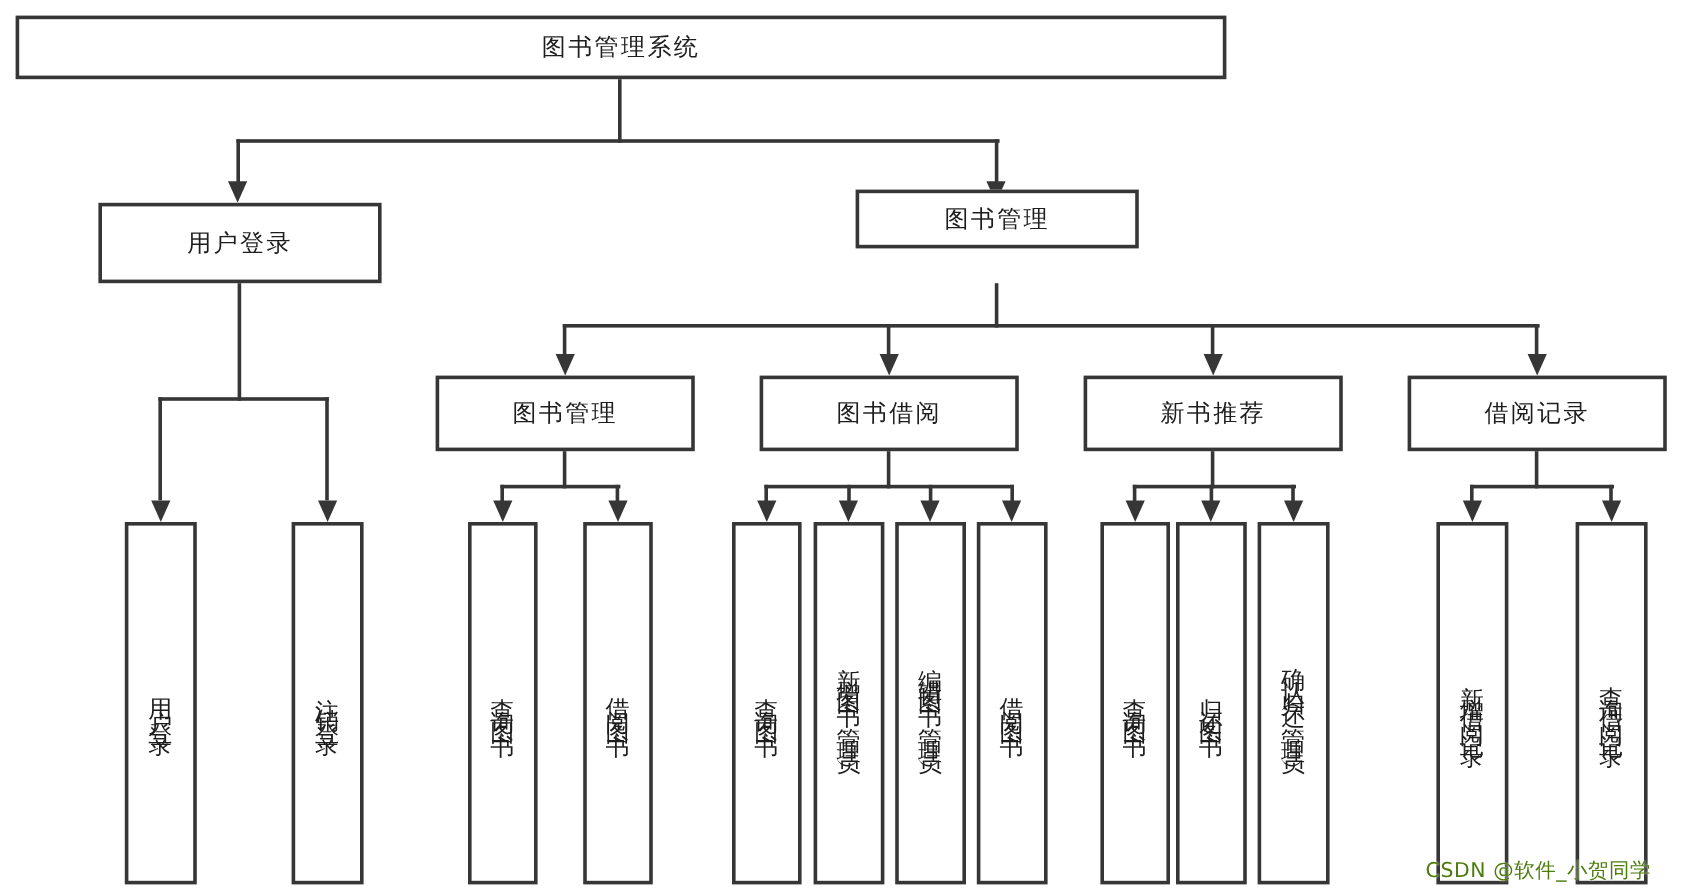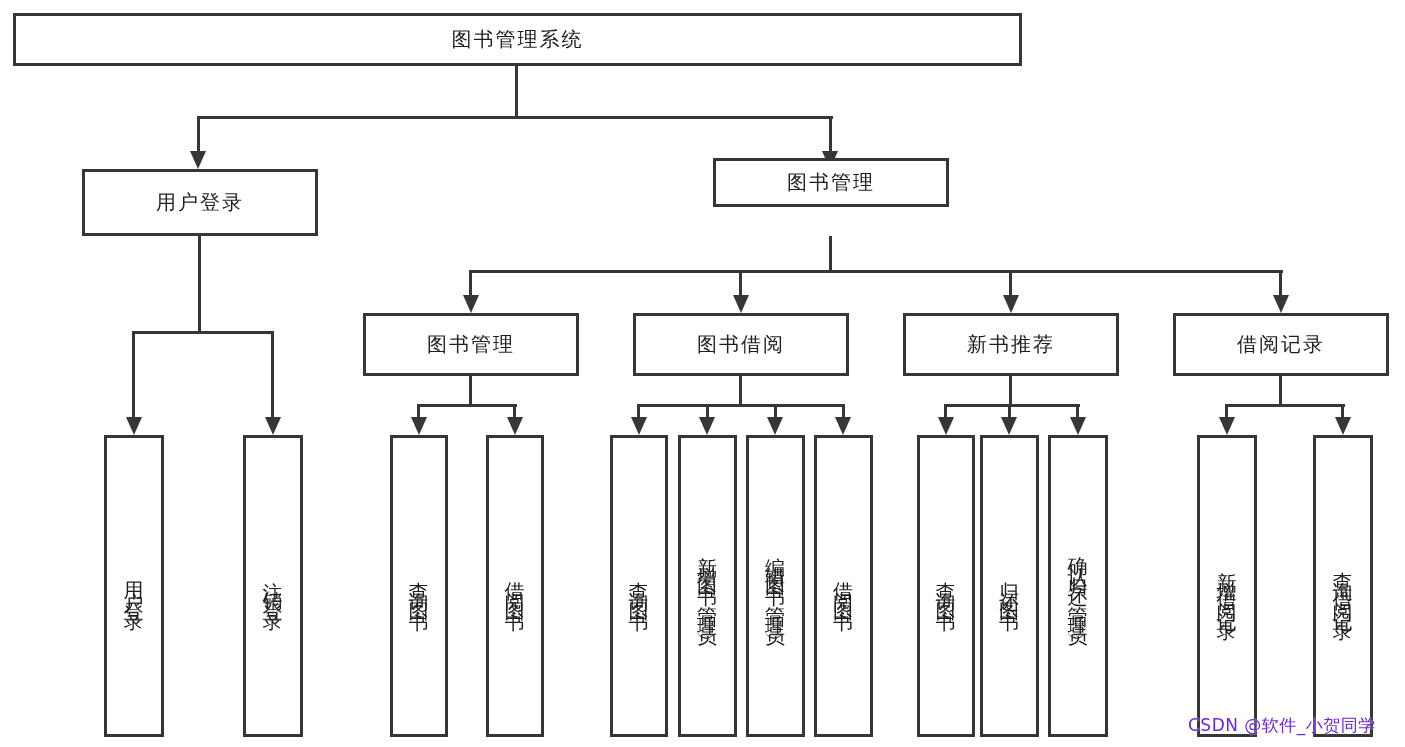--- a/index.html
+++ b/index.html
@@ -18,21 +18,21 @@
     font-size:20px; letter-spacing:10px; line-height:1; white-space:nowrap;
   }
   .line { position:absolute; background:#363636; }
   .arrow {
     position:absolute; width:0; height:0;
     border-left:8px solid transparent; border-right:8px solid transparent;
     border-top:18px solid #363636;
   }
   .watermark {
     position:absolute; left:1188px; top:714px; z-index:5;
-    font-size:17px; color:#6d28d9; letter-spacing:0.5px; white-space:nowrap;
+    font-size:17px; color:#4d7c0f; letter-spacing:0.5px; white-space:nowrap;
     text-shadow:0 0 2px #ffffff;
   }
 </style>
 </head>
 <body>
 
 <div class="stage">
 
   <div class="node" style="left:13px;top:13px;width:1009px;height:53px;">
     <span class="hlabel">图书管理系统</span>

